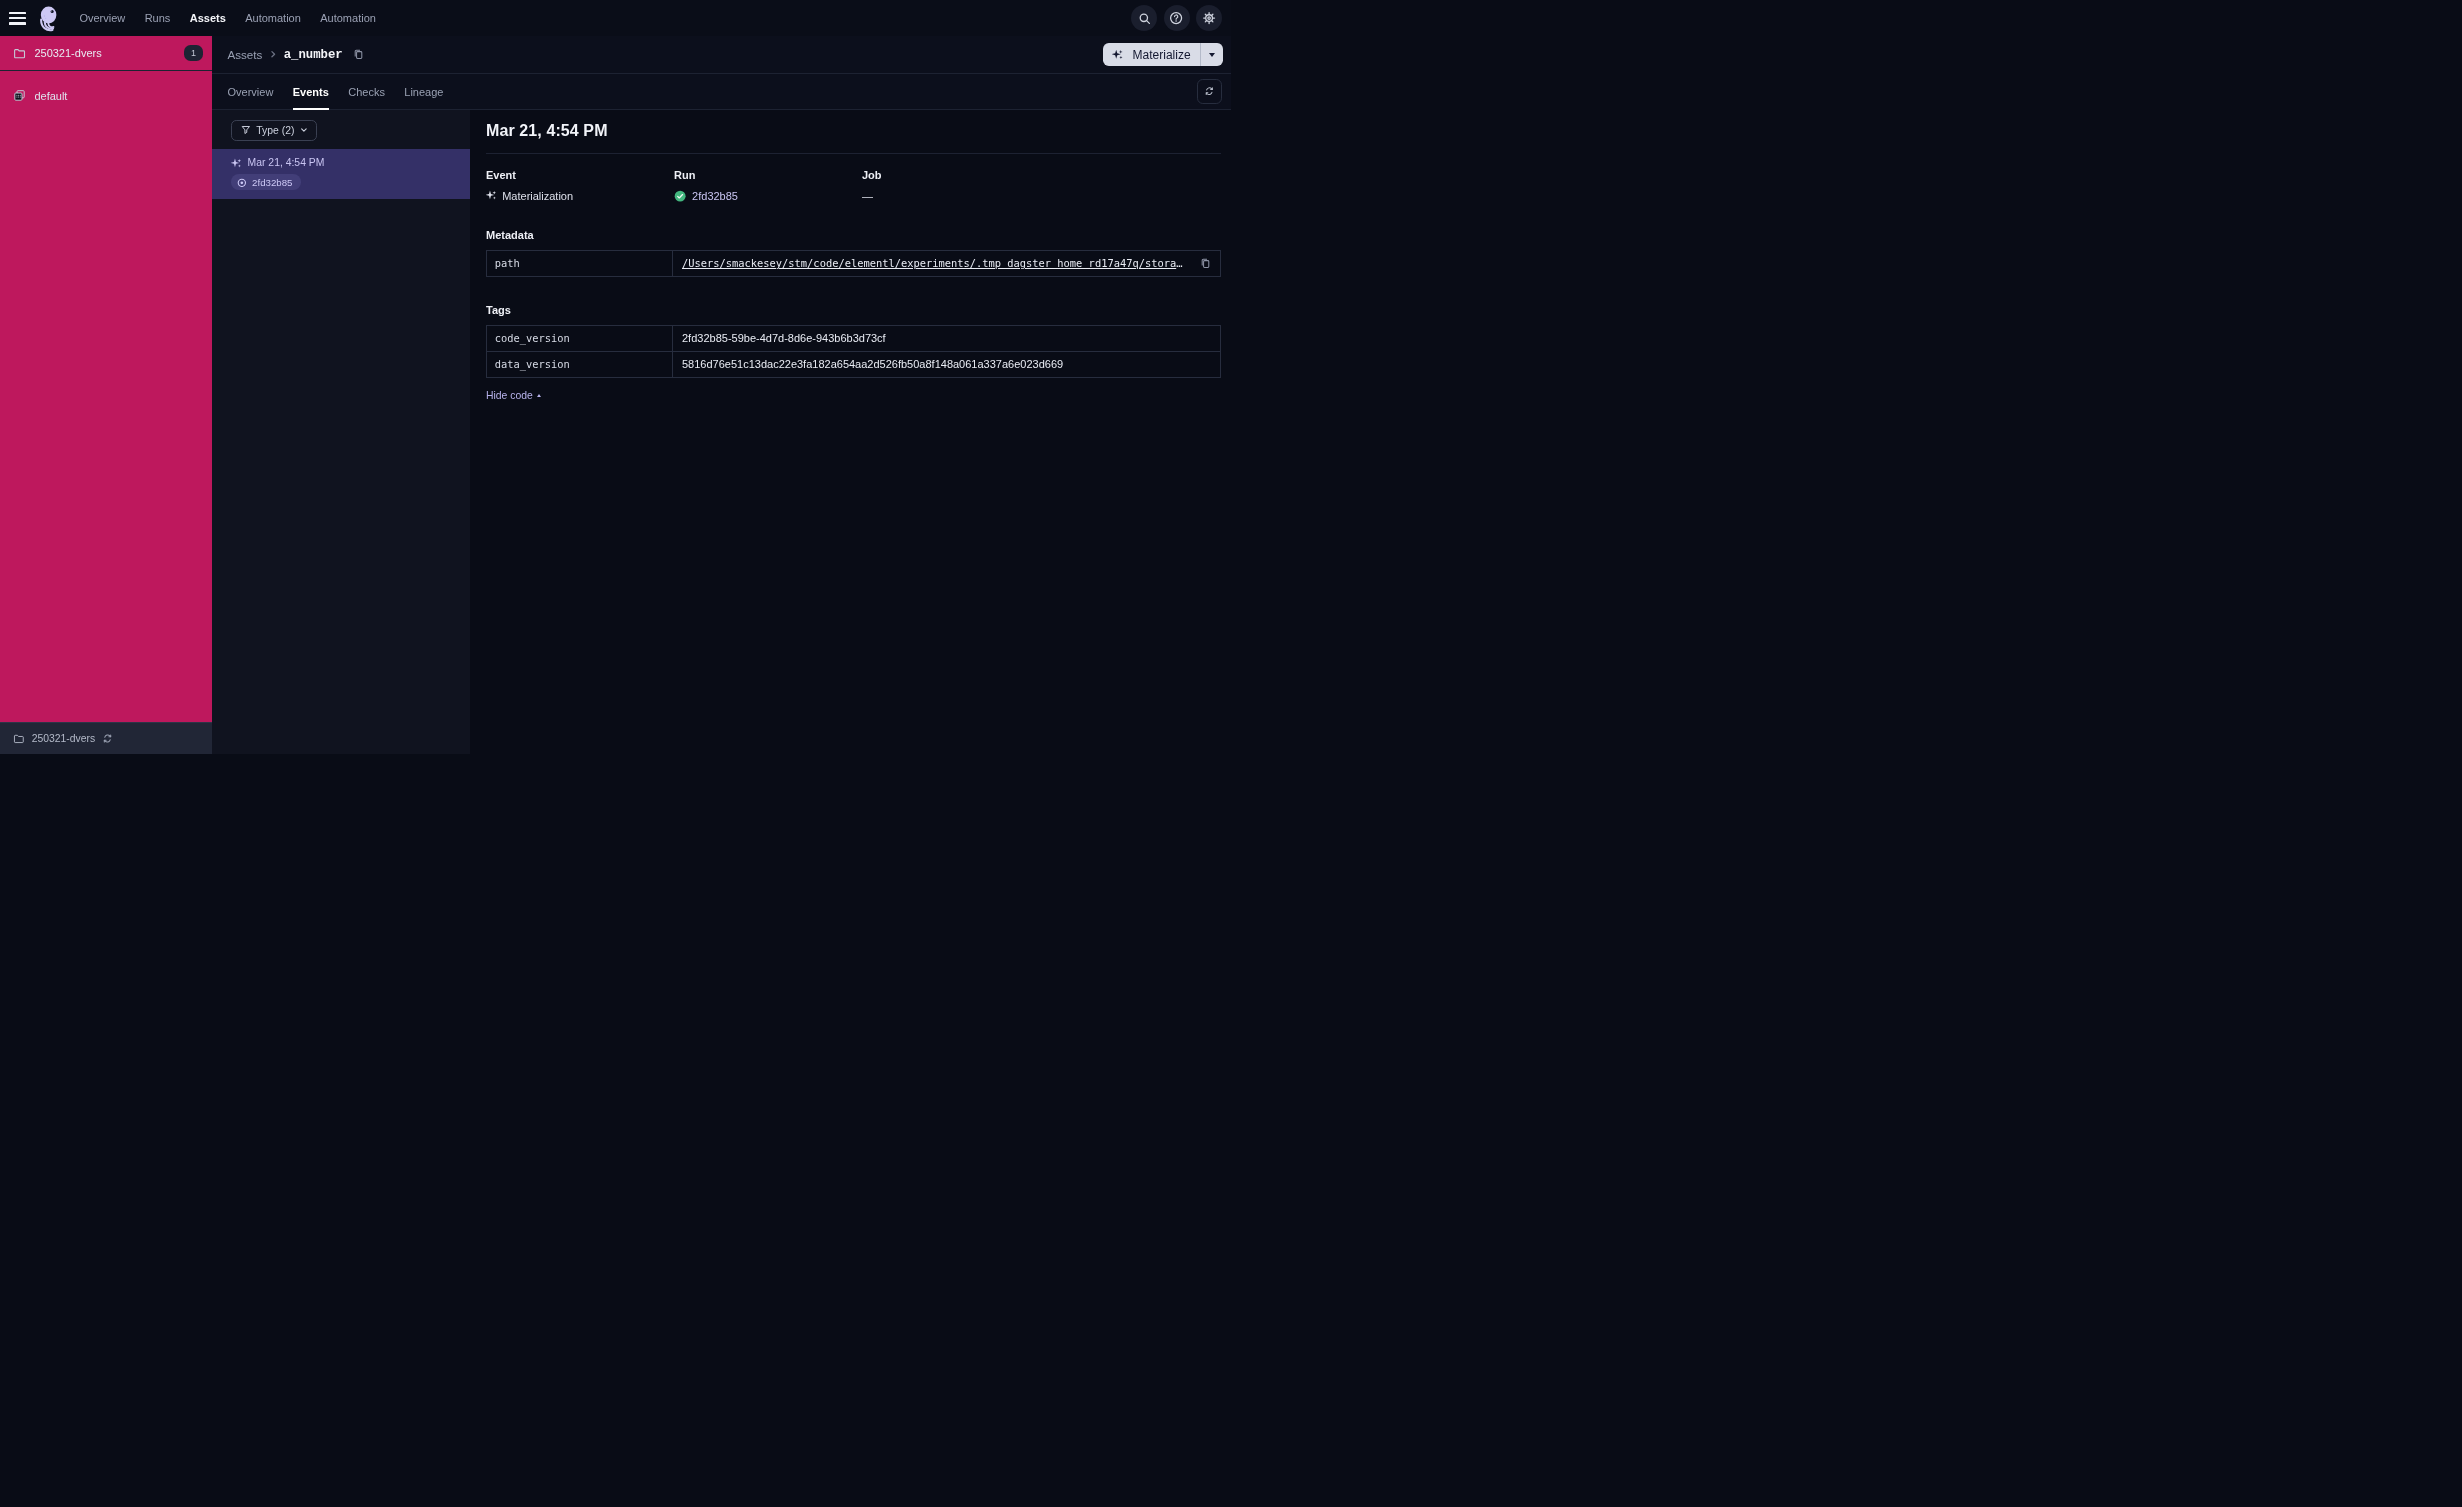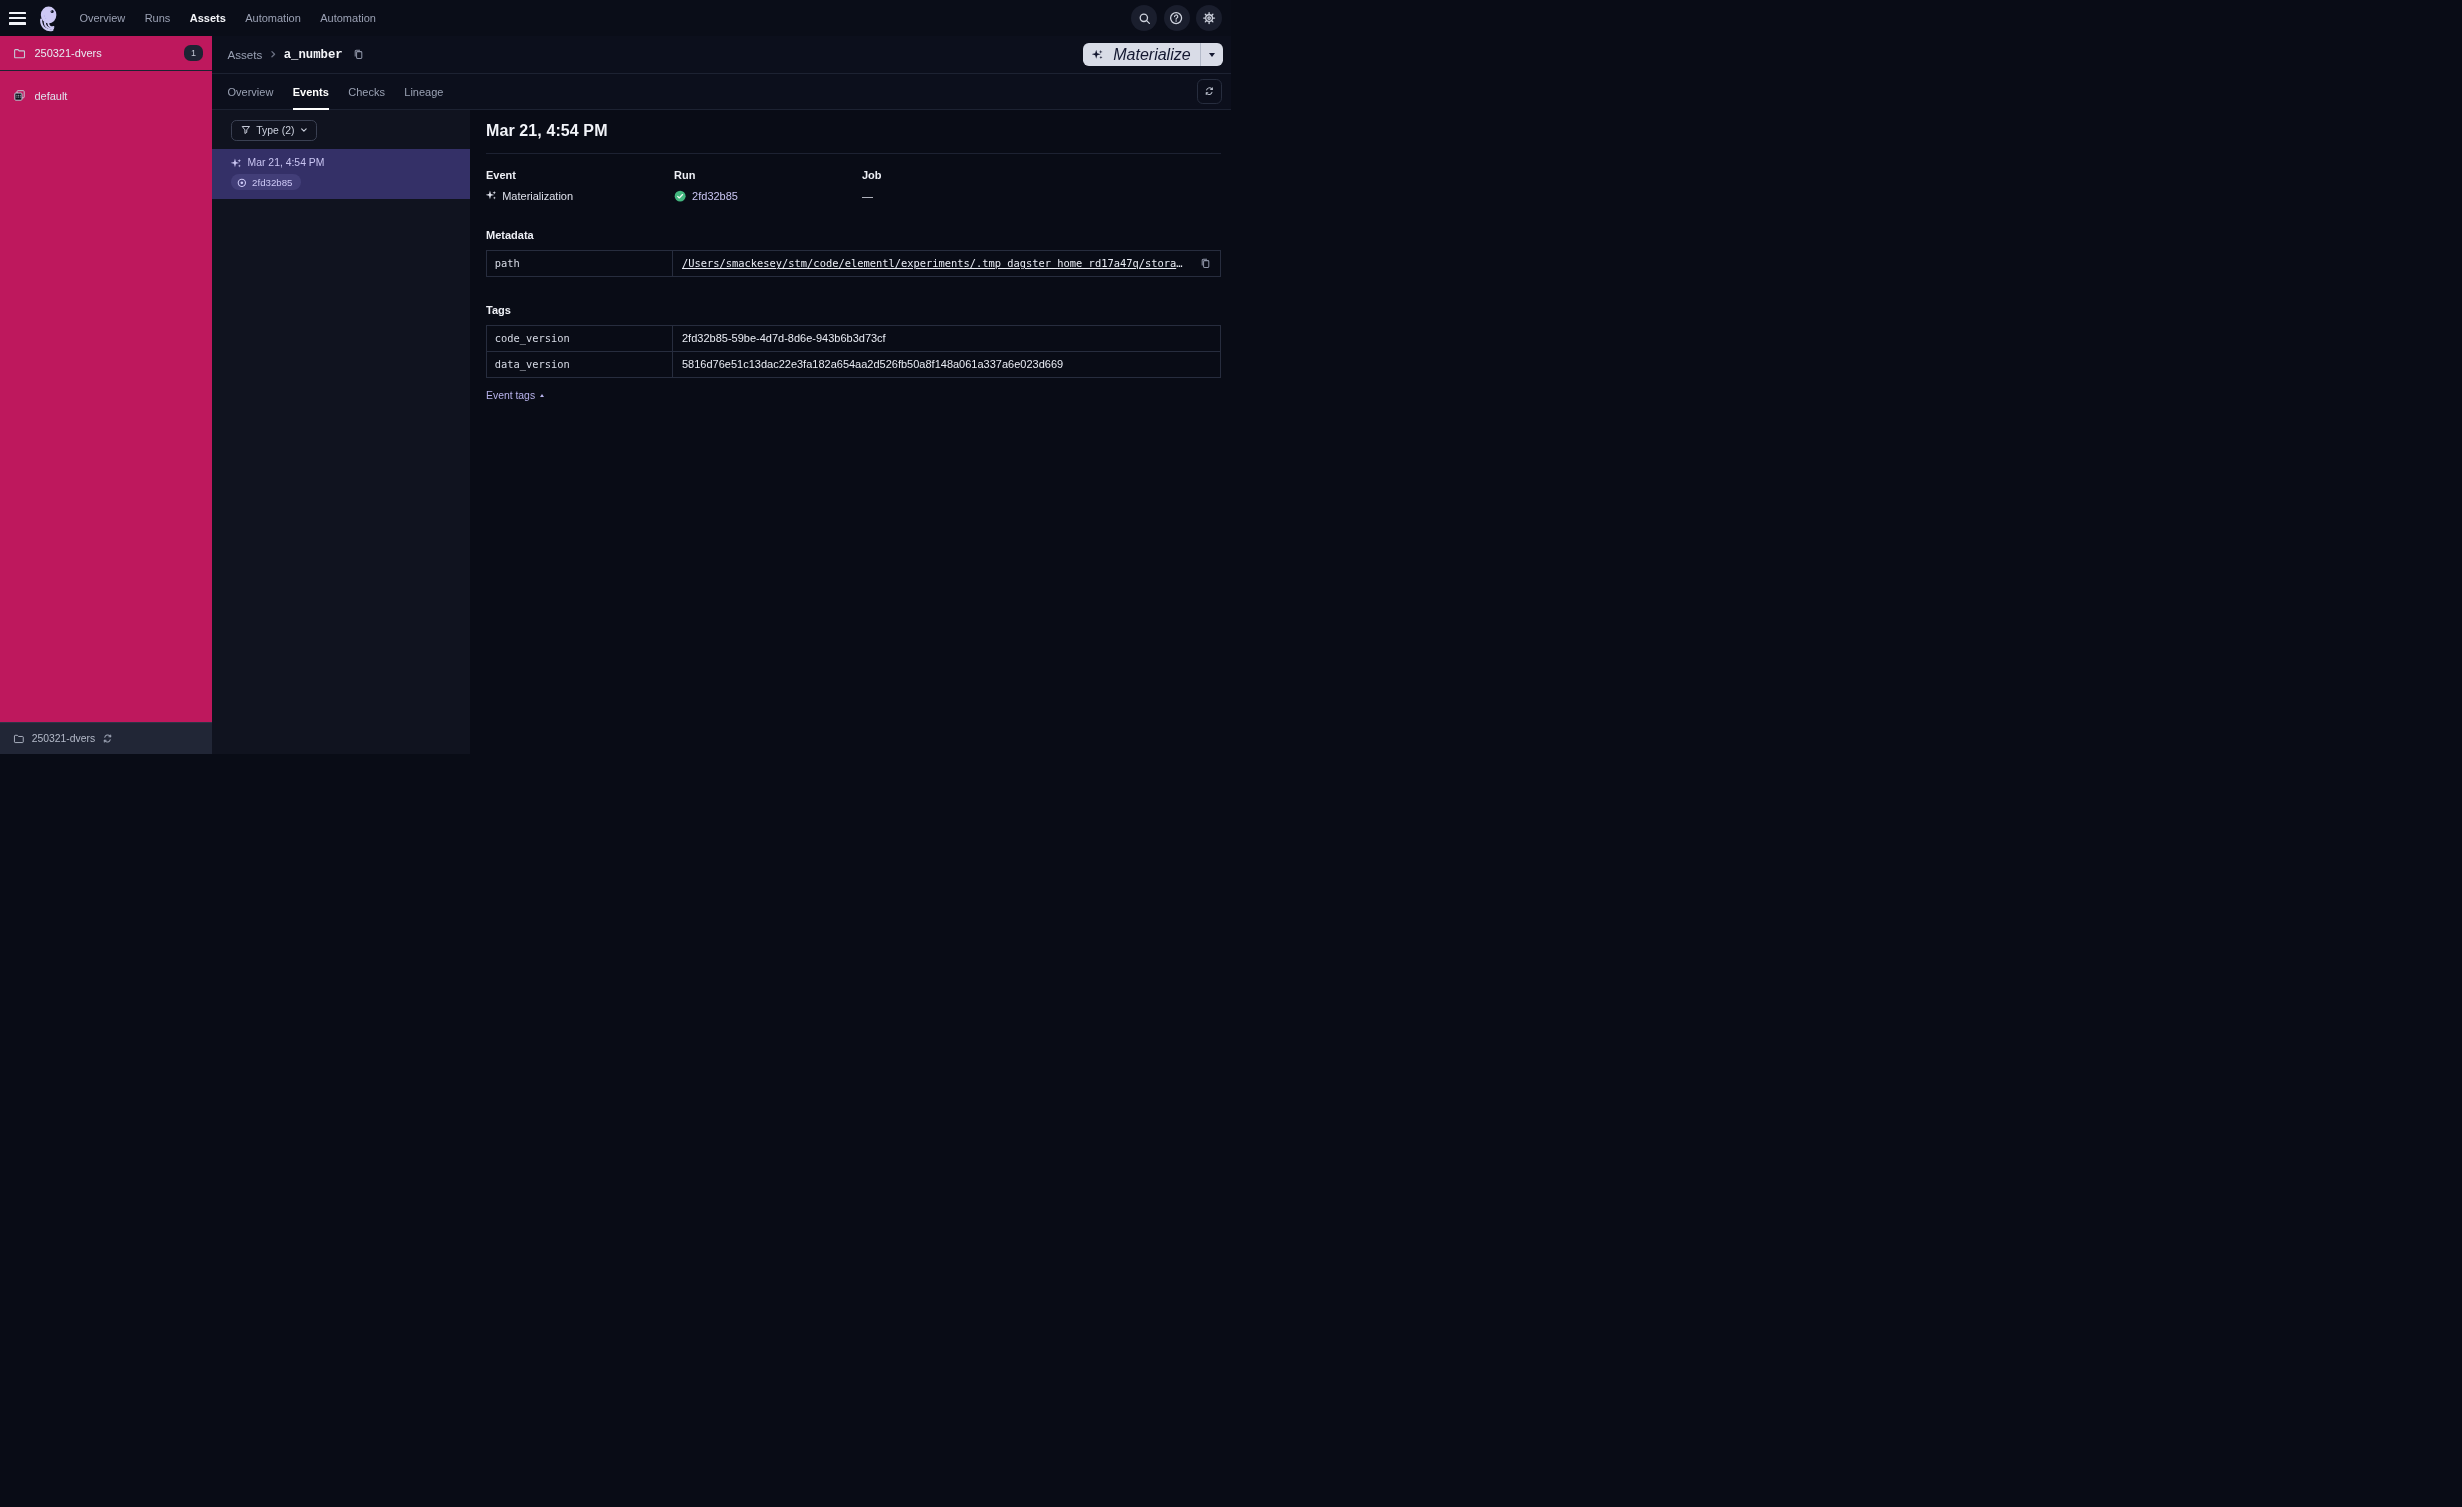--- a/index.html
+++ b/index.html
@@ -71,21 +71,21 @@
   .breadcrumb { display: flex; align-items: center; gap: 6.5px; }
   .crumb-root { font-size: 11.6px; color: #99a0b3; cursor: pointer; }
   .crumb-sep { color: #6c7284; display: flex; }
   .crumb-current { font-size: 12.3px; font-weight: 700; color: #f4f5f9; font-family: Liberation Mono, monospace; }
   .copy-btn { display: flex; align-items: center; margin-left: 3.9px; color: #8d93a5; cursor: pointer; }
 
   .materialize-btn {
     margin-left: auto; height: 22.6px; display: flex; align-items: stretch;
     background: #d9dce7; border-radius: 5.8px; color: #141831; overflow: hidden; cursor: pointer;
   }
-  .mat-main { display: flex; align-items: center; gap: 10px; padding: 0 9px; font-size: 16px; font-weight: 500; font-style: italic; }
+  .mat-main { display: flex; align-items: center; gap: 10px; padding: 0 9px; font-size: 12px; font-weight: 500; }
   .mat-divider { width: 0.6px; background: #b4bac9; }
   .mat-caret { width: 23px; display: flex; align-items: center; justify-content: center; }
   .caret-down { width: 0; height: 0; border-left: 3.6px solid transparent; border-right: 3.6px solid transparent; border-top: 4.2px solid #141831; }
 
   .tabs-row {
     height: 36px; flex: 0 0 36px; display: flex; align-items: center;
     padding: 0 9px 0 15.5px; border-bottom: 0.6px solid #1d2232;
   }
   .tab {
     height: 100%; display: flex; align-items: center;
@@ -415,21 +415,21 @@
             </div>
             <div class="kv-row">
               <div class="kv-key">data_version</div>
               <div class="kv-val">
                   <span>5816d76e51c13dac22e3fa182a654aa2d526fb50a8f148a061a337a6e023d669</span>
                 </div>
             </div>
           </div>
 
           <div class="hide-tags">
-            <span>Event tags</span>
+            <span>Hide code</span>
             <span class="caret-up"></span>
           </div>
 
         </div>
       </div>
     </div>
   </div>
 </div>
 
 

